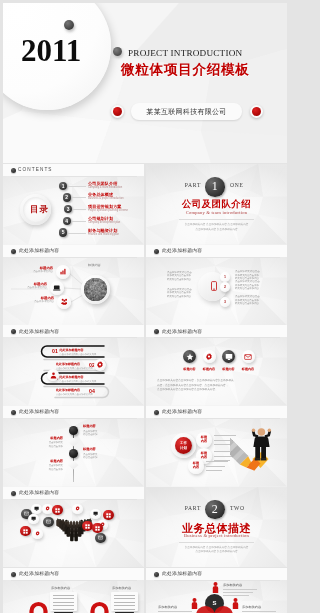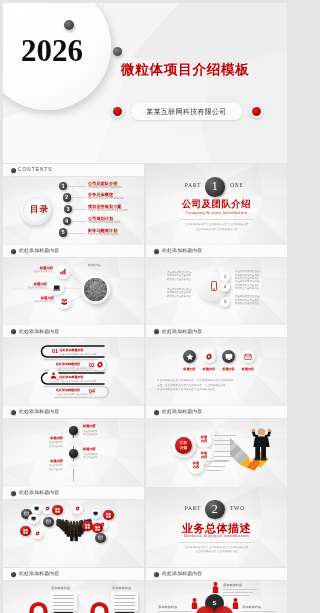--- a/index.html
+++ b/index.html
@@ -68,21 +68,22 @@
         <polygon points="208,68 284,46 284,133 198,128" fill="#f0f0f0"></polygon>
         <polygon points="0,60 38,60 18,108 0,116" fill="#f3f3f3"></polygon>
         <polygon points="0,116 18,108 108,118 93,160 0,160" fill="#fafafa"></polygon>
         <polygon points="108,118 198,128 208,160 93,160" fill="#f6f6f6"></polygon>
         <polygon points="198,128 284,133 284,160 208,160" fill="#f1f1f1"></polygon>
       </svg>
     </div>
     <div class="cover-circle"></div>
     <div class="cover-dot"></div>
     <div class="cover-dot2"></div>
-    <div class="cover-year">2026</div>
+    <div class="cover-year">2011</div>
+    <div class="cover-eyebrow">PROJECT INTRODUCTION</div>
     <div class="cover-title">微粒体项目介绍模板</div>
     <div class="reddot" style="left:108px;top:102px;width:13px;height:13px;">
         <i></i>
       </div>
     <div class="reddot" style="left:247px;top:102px;width:13px;height:13px;">
         <i></i>
       </div>
     <div class="cover-box">
       <span>某某互联网科技有限公司</span>
     </div>

